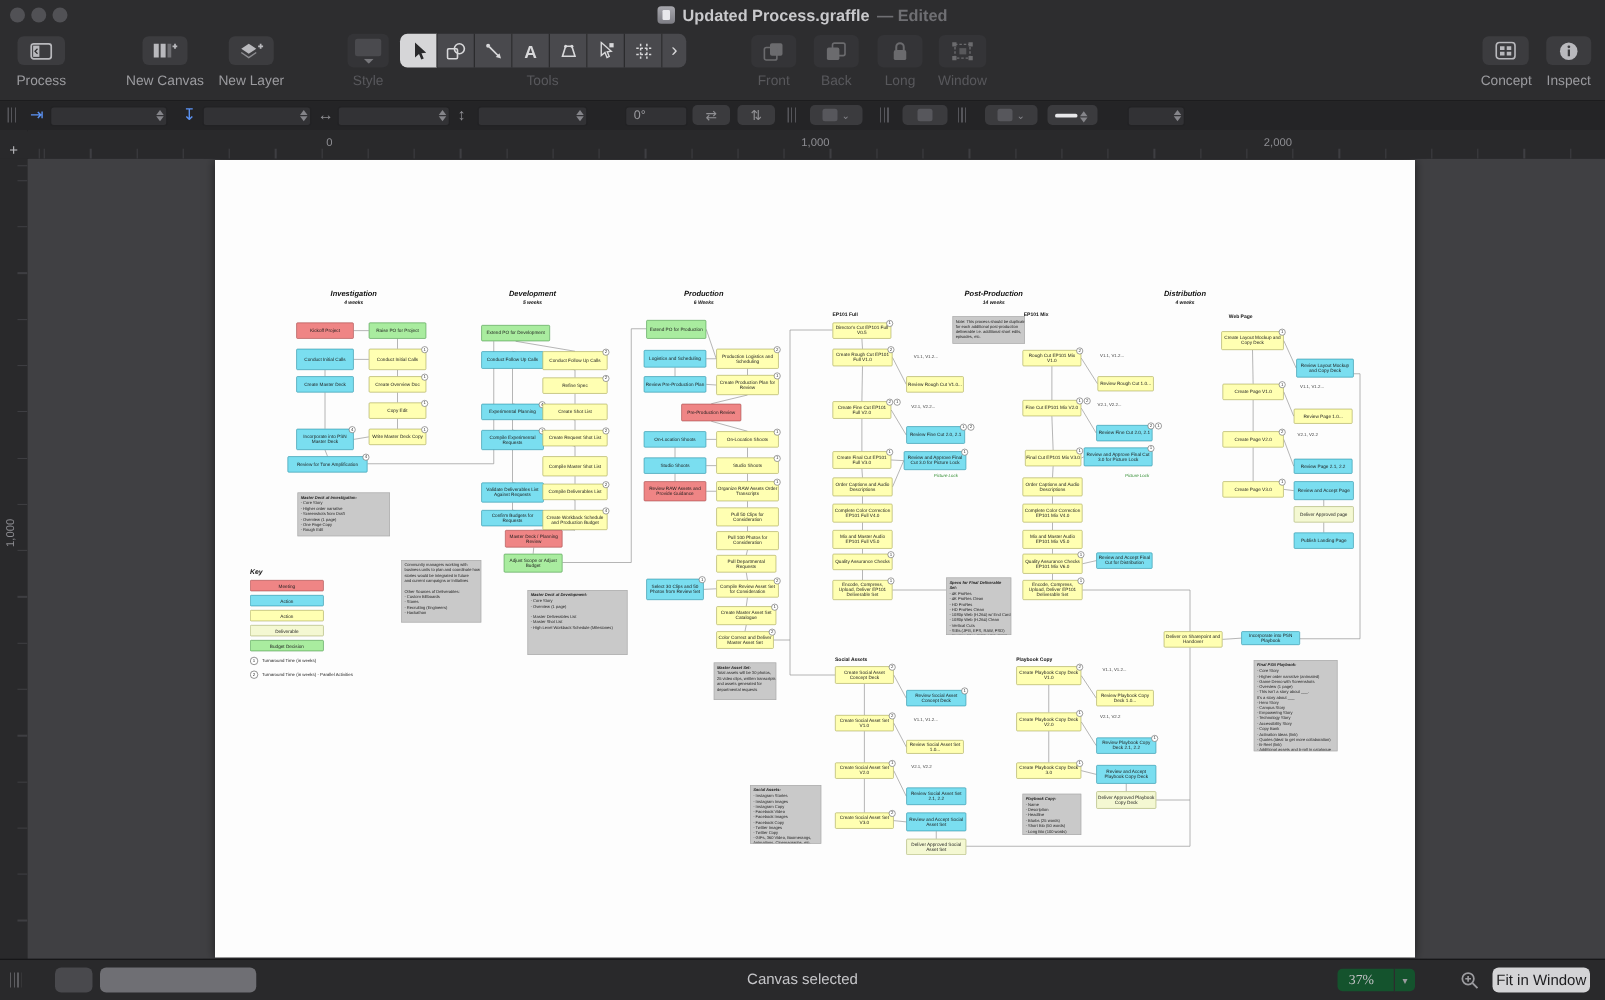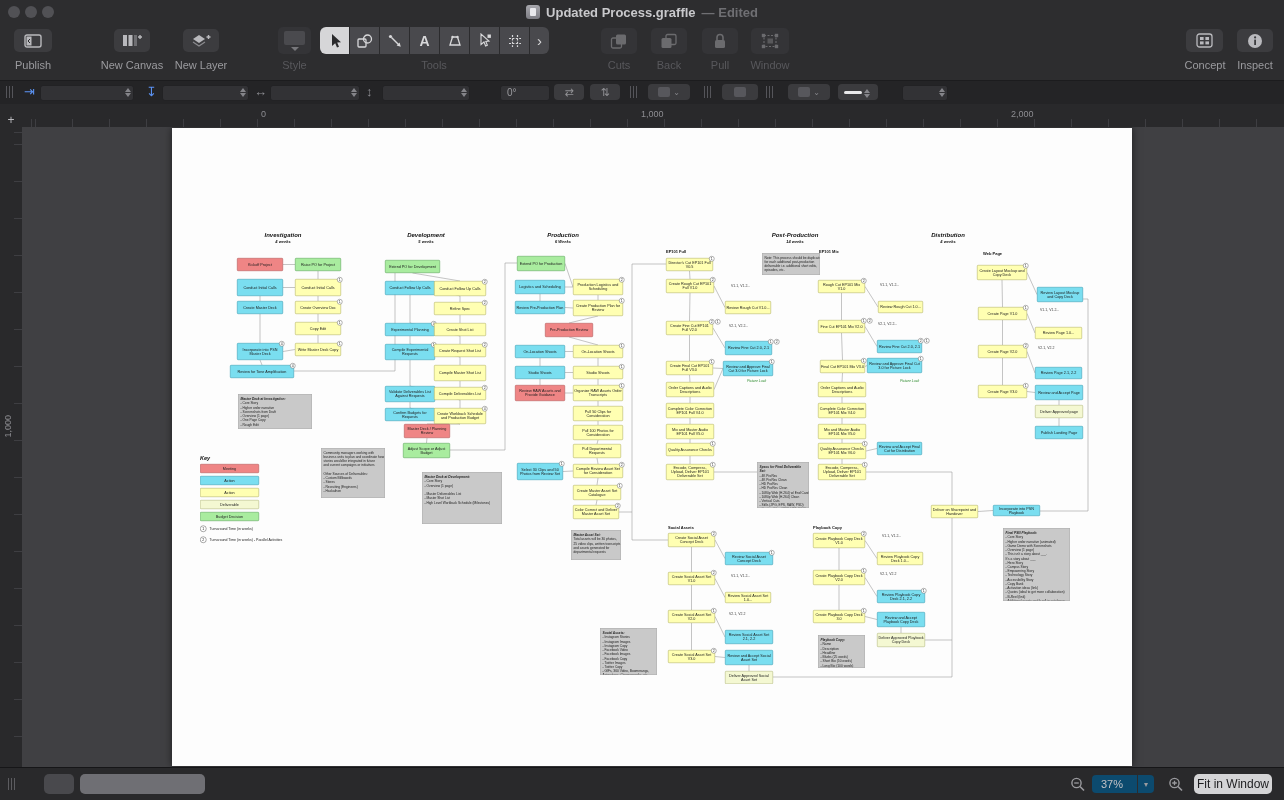--- a/index.html
+++ b/index.html
@@ -106,22 +106,22 @@
     display:flex;align-items:center;justify-content:center;font-size:7px;flex:0 0 auto;}
 
   
   #statusbar{position:absolute;left:0;bottom:0;width:100%;height:32px;background:#29292b;
     border-top:1px solid #161618;}
   .sb-handle{position:absolute;left:8px;top:10px;width:9px;height:12px;
     background:repeating-linear-gradient(90deg,#5c5c60 0 1px,transparent 1px 3px);}
   .sb-sq{position:absolute;left:44px;top:6px;width:30px;height:20px;background:#49494d;border-radius:5px;}
   .sb-pill{position:absolute;left:80px;top:6px;width:125px;height:20px;background:#6f6f74;border-radius:5px;}
   #sb-msg{position:absolute;left:0;right:0;top:8px;text-align:center;font-size:12px;color:#c6c6c9;}
-  #zoom-field{position:absolute;left:1092px;top:7px;width:62px;height:18px;background:#0c4a6e;
-    border-radius:4px;color:#c2c2c5;font-size:11px;}
+  #zoom-field{position:absolute;left:1070px;top:7px;width:62px;height:18px;background:#14532d;
+    border-radius:4px;color:#c2c2c5;font-size:11px;font-family:Liberation Serif, serif;}
   #zoom-field .zv{position:absolute;left:9px;top:3px;}
   #zoom-field .zchev{position:absolute;right:0;top:0;width:16px;height:18px;border-left:1px solid #2c2c2e;
     display:flex;align-items:center;justify-content:center;font-size:8px;color:#9b9b9f;}
   #fit-btn{position:absolute;left:1194px;top:6px;width:78px;height:20px;background:#d4d4d6;
     border-radius:5px;color:#1d1d1f;font-size:12px;display:flex;align-items:center;justify-content:center;}
   .mag{position:absolute;top:9px;}
 </style>
 </head>
 <body>
 
@@ -139,21 +139,21 @@
   </div>
 
   <div id="toolbar">
     <div class="tb-btn" style="left:14px;width:38px">
       <svg class="ic" width="18" height="14" viewBox="0 0 18 14">
           <rect x="1" y="1" width="16" height="12" rx="2" fill="none" stroke="#b9b9bd" stroke-width="1.4"></rect>
           <rect x="2.5" y="2.5" width="5" height="9" fill="#b9b9bd"></rect>
           <path d="M6 5 L4 7 L6 9" stroke="#2d2d2f" stroke-width="1" fill="none"></path>
         </svg>
     </div>
-    <div class="tb-label" style="left:8px;width:50px">Publish</div>
+    <div class="tb-label" style="left:8px;width:50px">Process</div>
 
     <div class="tb-btn" style="left:114px;width:36px">
       <svg class="ic" width="20" height="15" viewBox="0 0 20 15">
           <rect x="1" y="2" width="4" height="11" fill="#b9b9bd"></rect>
           <rect x="6.5" y="2" width="4" height="11" fill="#b9b9bd"></rect>
           <rect x="12" y="2" width="3" height="11" fill="#6e6e72"></rect>
           <path d="M16 4 h4 M18 2 v4" stroke="#b9b9bd" stroke-width="1.4"></path>
         </svg>
     </div>
     <div class="tb-label" style="left:97px;width:70px">New Canvas</div>
@@ -220,37 +220,37 @@
       </div>
     </div>
     <div class="tb-label dim" style="left:404px;width:60px">Tools</div>
 
     <div class="tb-btn disabled" style="left:601px;top:4px;width:36px;height:26px">
       <svg class="ic" width="18" height="16" viewBox="0 0 18 16">
           <rect x="6" y="1.5" width="10" height="10" rx="1.5" fill="#6b6b6e"></rect>
           <rect x="1.5" y="5" width="10" height="10" rx="1.5" fill="none" stroke="#6b6b6e" stroke-width="1.3"></rect>
         </svg>
     </div>
-    <div class="tb-label dim" style="left:594px;width:50px">Cuts</div>
+    <div class="tb-label dim" style="left:594px;width:50px">Front</div>
 
     <div class="tb-btn disabled" style="left:651px;top:4px;width:36px;height:26px">
       <svg class="ic" width="18" height="16" viewBox="0 0 18 16">
           <rect x="6" y="1.5" width="10" height="10" rx="1.5" fill="none" stroke="#6b6b6e" stroke-width="1.3"></rect>
           <rect x="1.5" y="5" width="10" height="10" rx="1.5" fill="#6b6b6e"></rect>
         </svg>
     </div>
     <div class="tb-label dim" style="left:644px;width:50px">Back</div>
 
     <div class="tb-btn disabled" style="left:702px;top:4px;width:36px;height:26px">
       <svg class="ic" width="14" height="16" viewBox="0 0 14 16">
           <rect x="2" y="7" width="10" height="8" rx="1.5" fill="#6b6b6e"></rect>
           <path d="M4 7 V4.5 a3 3 0 0 1 6 0 V7" fill="none" stroke="#6b6b6e" stroke-width="1.6"></path>
         </svg>
     </div>
-    <div class="tb-label dim" style="left:695px;width:50px">Pull</div>
+    <div class="tb-label dim" style="left:695px;width:50px">Long</div>
 
     <div class="tb-btn disabled" style="left:751px;top:4px;width:38px;height:26px">
       <svg class="ic" width="18" height="16" viewBox="0 0 18 16">
           <rect x="3" y="2.5" width="12" height="11" fill="none" stroke="#6b6b6e" stroke-width="1.1" stroke-dasharray="2 1.5"></rect>
           <rect x="0.8" y="0.8" width="3.4" height="3.4" fill="#6b6b6e"></rect>
           <rect x="13.8" y="0.8" width="3.4" height="3.4" fill="#6b6b6e"></rect>
           <rect x="0.8" y="11.8" width="3.4" height="3.4" fill="#6b6b6e"></rect>
           <rect x="13.8" y="11.8" width="3.4" height="3.4" fill="#6b6b6e"></rect>
           <rect x="6.5" y="5.5" width="5.5" height="5" fill="#58585b"></rect>
         </svg>
@@ -699,20 +699,21 @@
             </div>
           </div>
         </div>
     </div>
   </div>
 
   <div id="statusbar">
     <div class="sb-handle"></div>
     <div class="sb-sq"></div>
     <div class="sb-pill"></div>
+    <div id="sb-msg">Canvas selected</div>
     <svg class="mag" style="left:1070px" width="16" height="15" viewBox="0 0 16 15">
         <circle cx="6.5" cy="6" r="4.6" fill="none" stroke="#9b9b9f" stroke-width="1.4"></circle>
         <path d="M10 9.5 L14 13.5" stroke="#9b9b9f" stroke-width="1.6"></path>
         <path d="M4.2 6 h4.6" stroke="#9b9b9f" stroke-width="1.3"></path>
       </svg>
     <div id="zoom-field">
       <span class="zv">37%</span>
       <span class="zchev">▾</span>
     </div>
     <svg class="mag" style="left:1168px" width="16" height="15" viewBox="0 0 16 15">

